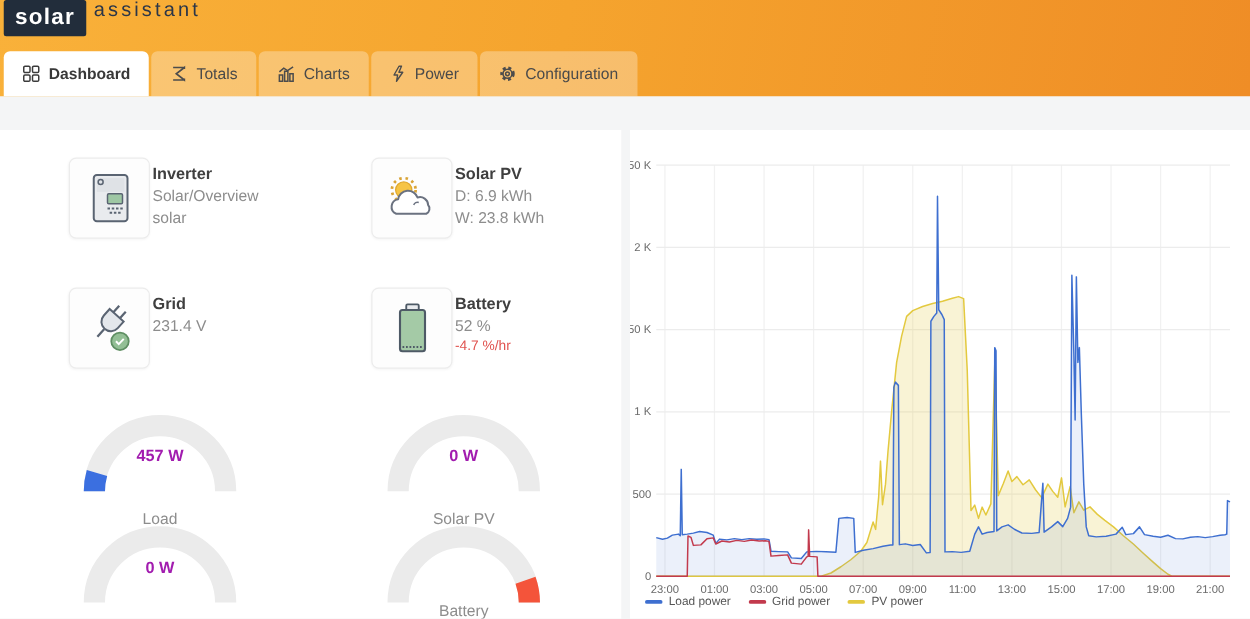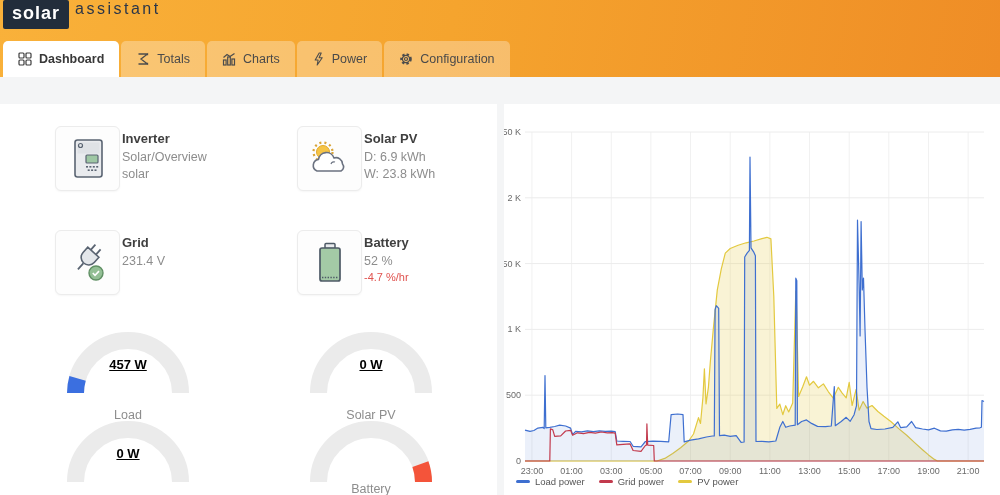--- a/index.html
+++ b/index.html
@@ -27,21 +27,21 @@
              background:#fdfdfd;display:flex;align-items:center;justify-content:center;
              box-shadow:0 1px 2px rgba(0,0,0,0.04);}
   .card-text{padding-top:5px;}
   .card-title{font-size:13px;font-weight:bold;color:#3f3f3f;margin-bottom:3px;}
   .card-line{font-size:12.5px;color:#8d8d8d;line-height:1.35;}
   .card-delta{font-size:11px;line-height:1.3;}
   
   .gauges{display:grid;grid-template-columns:243px 1fr;row-gap:23px;padding:36px 10px 0 53px;}
   .gauge{position:relative;width:150px;height:66px;}
   .gauge-text{position:absolute;top:26px;left:0;right:0;text-align:center;}
-  .gauge-value{font-size:13px;font-weight:bold;color:#000000;line-height:15px;text-decoration:underline;}
+  .gauge-value{font-size:13px;font-weight:bold;color:#a21caf;line-height:15px;}
   .gauge-label{font-size:12.5px;color:#8d8d8d;line-height:15px;margin-top:36px;}
   
   .chart-title{position:absolute;top:5px;left:0;right:0;text-align:center;
                font-size:11px;color:#3c3c3c;font-weight:500;}
   .chart-svg{position:absolute;top:0;left:0;}
   .chart-svg text{font-family:"Liberation Sans",sans-serif;font-size:9px;fill:#6a6a6a;}
   .legend{position:absolute;top:372px;left:12px;display:flex;gap:14px;}
   .legend-item{display:flex;align-items:center;gap:5px;font-size:9.5px;color:#555;cursor:pointer;}
   .legend-marker{display:inline-block;width:14px;height:3px;border-radius:2px;}
 </style>

